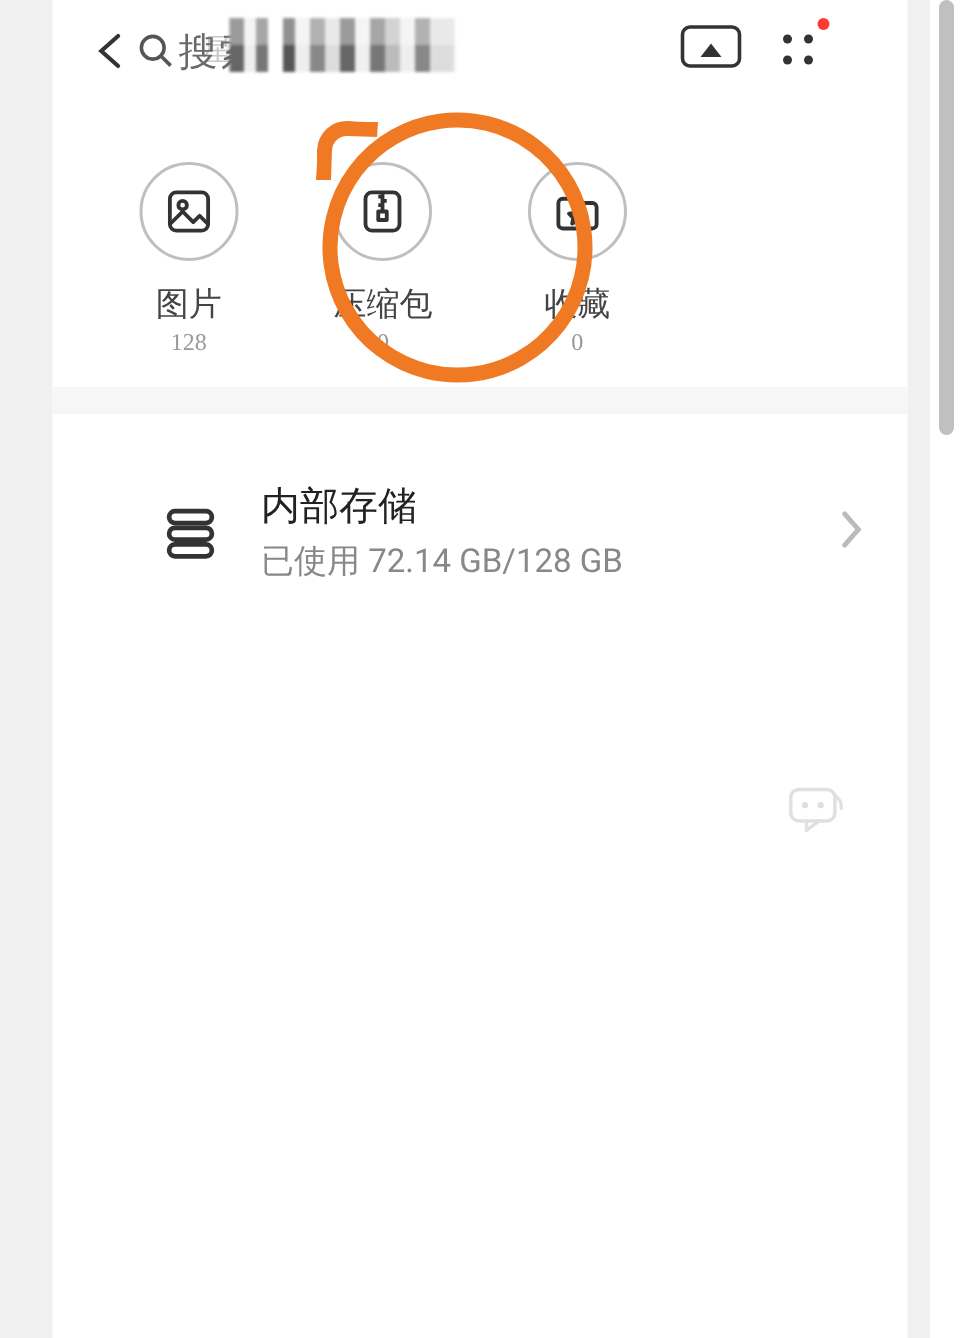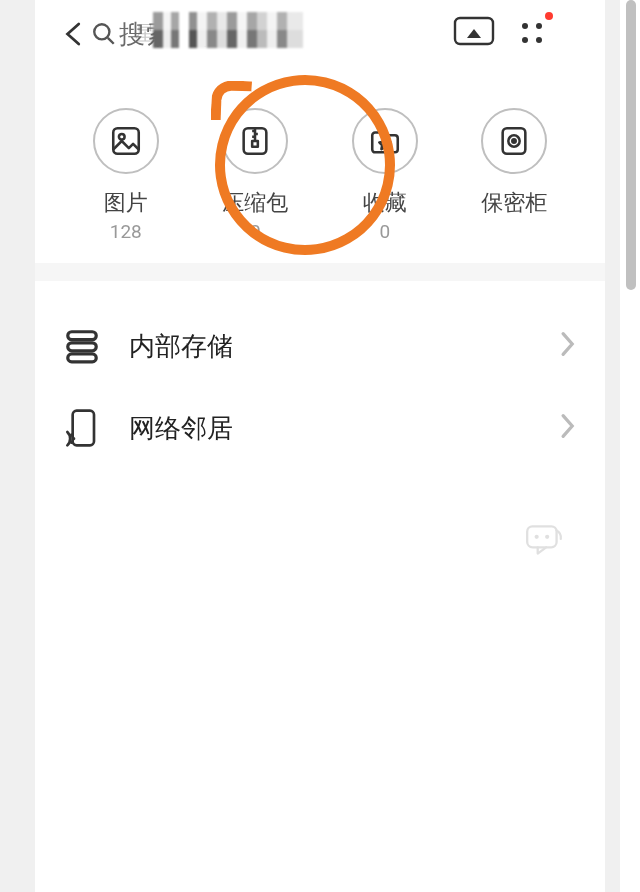--- a/index.html
+++ b/index.html
@@ -110,20 +110,21 @@
       width: 8px;
       height: 8px;
       border-radius: 50%;
       background: #ff3b30;
     }
     .grid {
       display: grid;
       grid-template-columns: repeat(4, 1fr);
       padding: 40px 26px 20px 26px;
       row-gap: 16px;
+      font-family: Liberation Serif, serif;
     }
     .cat {
       display: flex;
       flex-direction: column;
       align-items: center;
     }
     .cat-icon {
       width: 66px;
       height: 66px;
       border: 2px solid #bfbfbf;
@@ -132,21 +133,21 @@
       align-items: center;
       justify-content: center;
     }
     .cat-label {
       margin-top: 14px;
       font-size: 22px;
       color: #444;
     }
     .cat-count {
       margin-top: 2px;
-      font-size: 19px;
+      font-size: 16px;
       color: #999;
     }
     .annotation-circle {
       position: absolute;
       left: 180px;
       top: 75px;
       width: 180px;
       height: 180px;
       border: 10px solid #ef7a23;
       border-radius: 50%;
@@ -159,20 +160,21 @@
       left:-4px; top:-14px;
       width:30px; height:30px;
       border-top:10px solid #ef7a23;
       border-left:10px solid #ef7a23;
       border-radius: 50% 0 0 0;
       transform: rotate(10deg);
     }
     .section {
       margin-top: 24px;
       background: #fff;
+      margin-left: 45px;
     }
     .row {
       display: flex;
       align-items: center;
       padding: 20px 30px 20px 26px;
       position: relative;
     }
     .row-icon {
       width: 42px;
       height: 42px;
@@ -287,72 +289,44 @@
       <div class="cat-icon">
         <svg width="34" height="34" viewBox="0 0 24 24" fill="none" stroke="#333" stroke-width="1.8" stroke-linejoin="round">
           <path d="M3 8 A2 2 0 0 1 5 6 H9 L11 8 H19 A2 2 0 0 1 21 10 V18 A2 2 0 0 1 19 20 H5 A2 2 0 0 1 3 18 Z"></path>
           <path d="M12 10 L13.2 12.6 L16 13 L14 15 L14.5 17.7 L12 16.4 L9.5 17.7 L10 15 L8 13 L10.8 12.6 Z"></path>
         </svg>
       </div>
       <div class="cat-label">收藏</div>
       <div class="cat-count">0</div>
     </div>
 
-    <div class="cat">
-      <div class="cat-icon">
-        <svg width="34" height="34" viewBox="0 0 24 24" fill="none" stroke="#333" stroke-width="1.8" stroke-linejoin="round">
-          <rect x="4" y="3" width="16" height="18" rx="3"></rect>
-          <circle cx="12" cy="12" r="4"></circle>
-          <circle cx="12" cy="12" r="1.2" fill="#333"></circle>
-        </svg>
-      </div>
-      <div class="cat-label">保密柜</div>
-      <div class="cat-count"></div>
-    </div>
   </div>
 
   <div class="separator"></div>
 
   <div class="section">
     <div class="row">
       <div class="row-icon">
         <svg width="38" height="38" viewBox="0 0 24 24" fill="none" stroke="#333" stroke-width="2" stroke-linecap="round">
           <rect x="3" y="3" width="18" height="5" rx="2.5"></rect>
           <rect x="3" y="10" width="18" height="5" rx="2.5"></rect>
           <rect x="3" y="17" width="18" height="5" rx="2.5"></rect>
         </svg>
       </div>
       <div class="row-text">
         <div class="row-title">内部存储</div>
+        <div class="row-sub">已使用 72.14 GB/128 GB</div>
       </div>
       <div class="chevron">
         <svg width="16" height="26" viewBox="0 0 12 20" fill="none" stroke="#bbb" stroke-width="2.5" stroke-linecap="round">
           <path d="M3 2 L10 10 L3 18"></path>
         </svg>
       </div>
     </div>
 
-    <div class="row">
-      <div class="row-icon">
-        <svg width="36" height="40" viewBox="0 0 26 30" fill="none" stroke="#333" stroke-width="2" stroke-linecap="round" stroke-linejoin="round">
-          <rect x="6" y="2" width="16" height="26" rx="3"></rect>
-          <path d="M2 18 A7 7 0 0 1 2 28"></path>
-          <path d="M5 20 A4 4 0 0 1 5 26"></path>
-          <circle cx="7" cy="23" r="1" fill="#333" stroke="none"></circle>
-        </svg>
-      </div>
-      <div class="row-text">
-        <div class="row-title">网络邻居</div>
-      </div>
-      <div class="chevron">
-        <svg width="16" height="26" viewBox="0 0 12 20" fill="none" stroke="#bbb" stroke-width="2.5" stroke-linecap="round">
-          <path d="M3 2 L10 10 L3 18"></path>
-        </svg>
-      </div>
-    </div>
   </div>
 
   <div class="annotation-circle"></div>
 
   <div class="float-icon">
     <svg width="42" height="42" viewBox="0 0 40 40" fill="none" stroke="#bcbcbc" stroke-width="2.2" stroke-linecap="round" stroke-linejoin="round">
       <rect x="4" y="6" width="28" height="20" rx="5"></rect>
       <circle cx="13" cy="16" r="2" fill="#bcbcbc" stroke="none"></circle>
       <circle cx="23" cy="16" r="2" fill="#bcbcbc" stroke="none"></circle>
       <path d="M14 26 L14 32 L22 26"></path>

